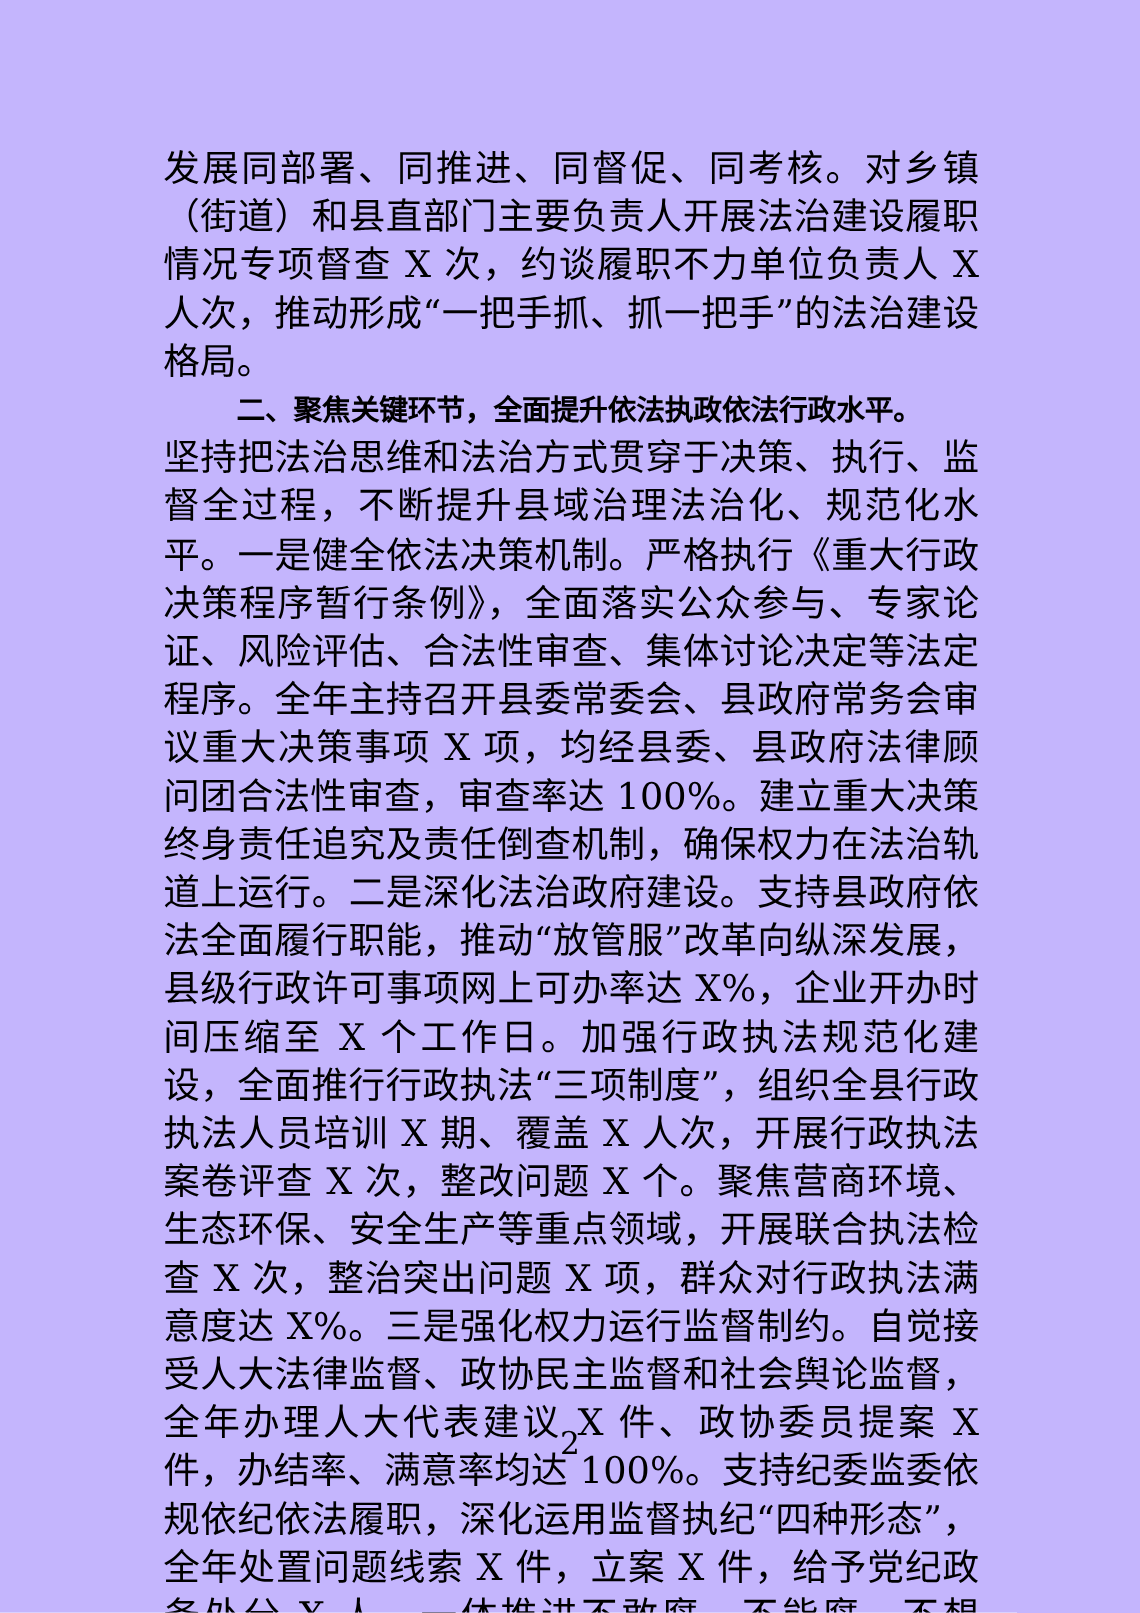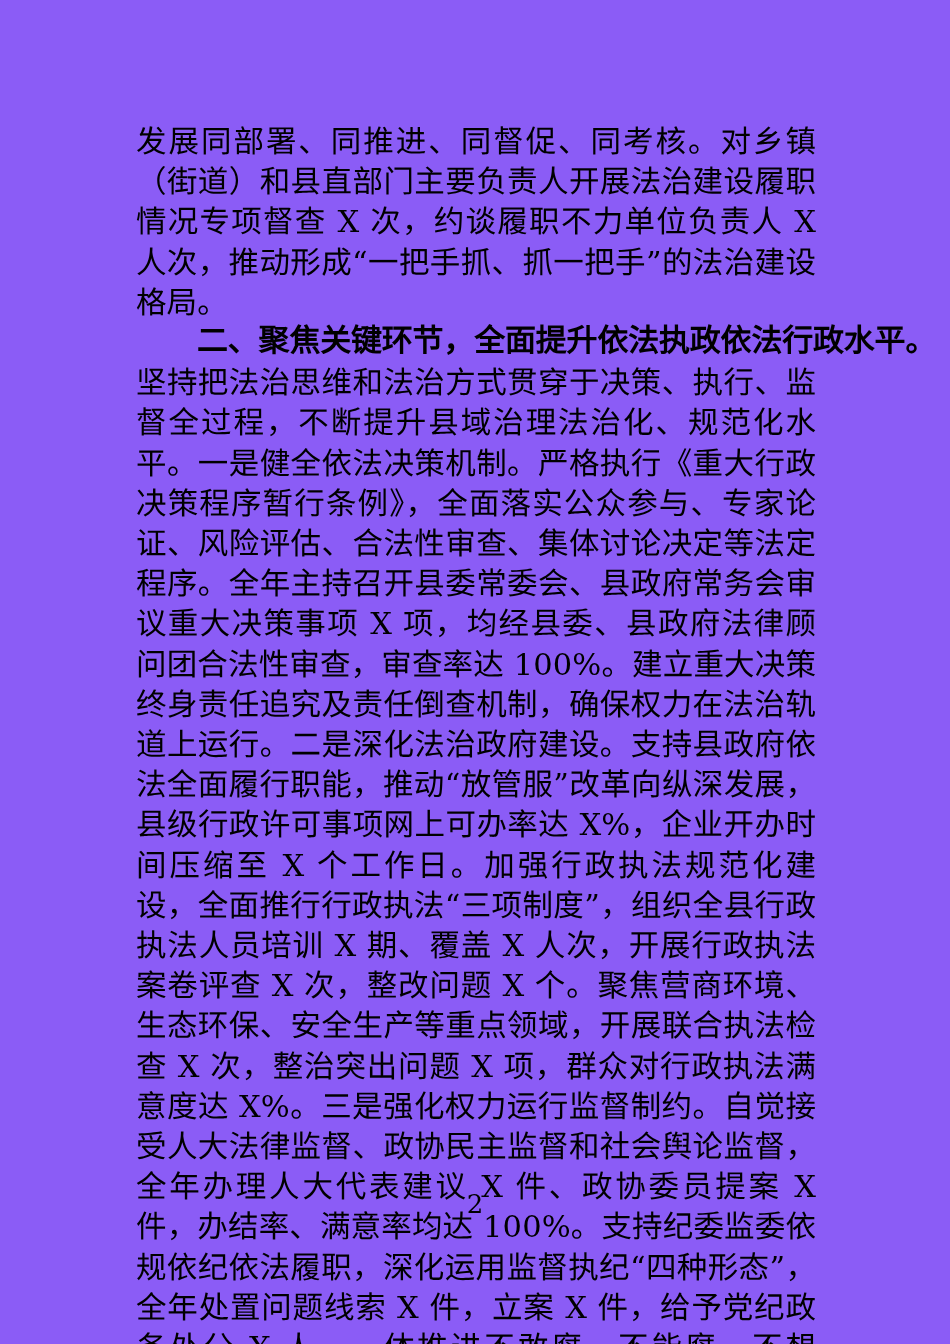--- a/index.html
+++ b/index.html
@@ -5,21 +5,21 @@
   html, body {
     margin: 0;
     padding: 0;
     background: #ffffff;
   }
 
   .page {
     position: relative;
     width: 950px;
     height: 1344px;
-    background: #8b5cf6;
+    background: #c4b5fd;
     margin: 0 auto;
     overflow: hidden;
     box-sizing: border-box;
   }
 
   .text-block {
     position: absolute;
     left: 136px;
     top: 122px;
     width: 680px;
@@ -34,23 +34,23 @@
     line-height: 40.2px;
     color: #000000;
     margin: 0;
     letter-spacing: 0.1px;
     text-align: justify;
     text-justify: inter-ideograph;
   }
 
   
   .heading {
-    font-family: Liberation Mono, monospace;
+    font-family: Liberation Serif, serif;
     font-weight: bold;
-    font-size: 31px;
+    font-size: 24px;
     line-height: 40.2px;
     color: #000000;
     margin: 0;
     text-indent: 61px;
     letter-spacing: -0.2px;
     white-space: nowrap;
   }
 
   .page-number {
     position: absolute;

